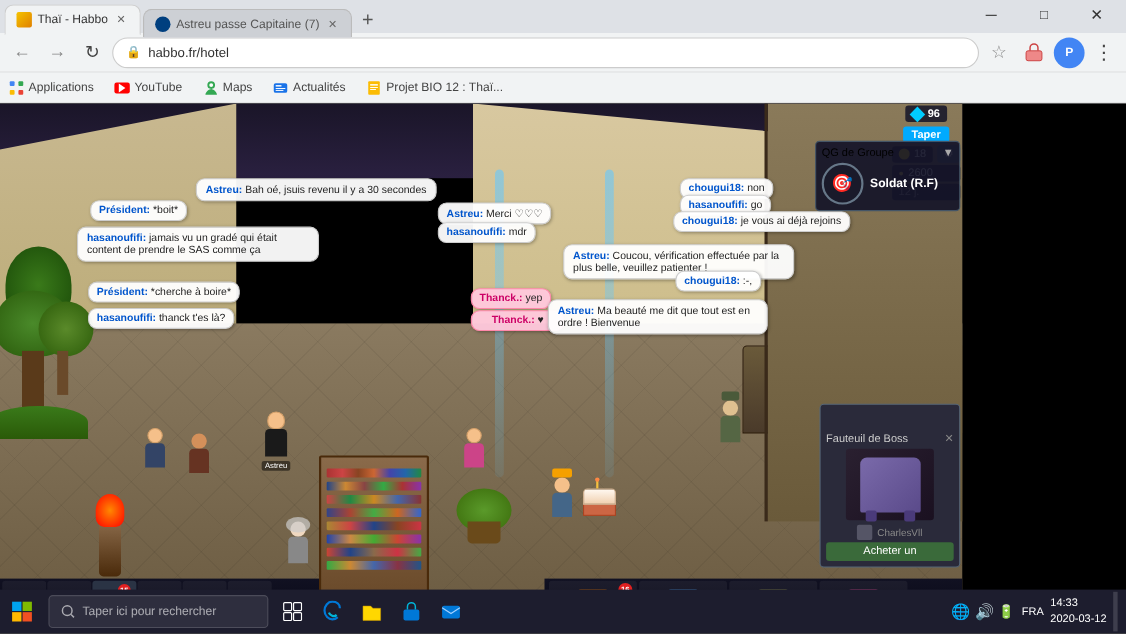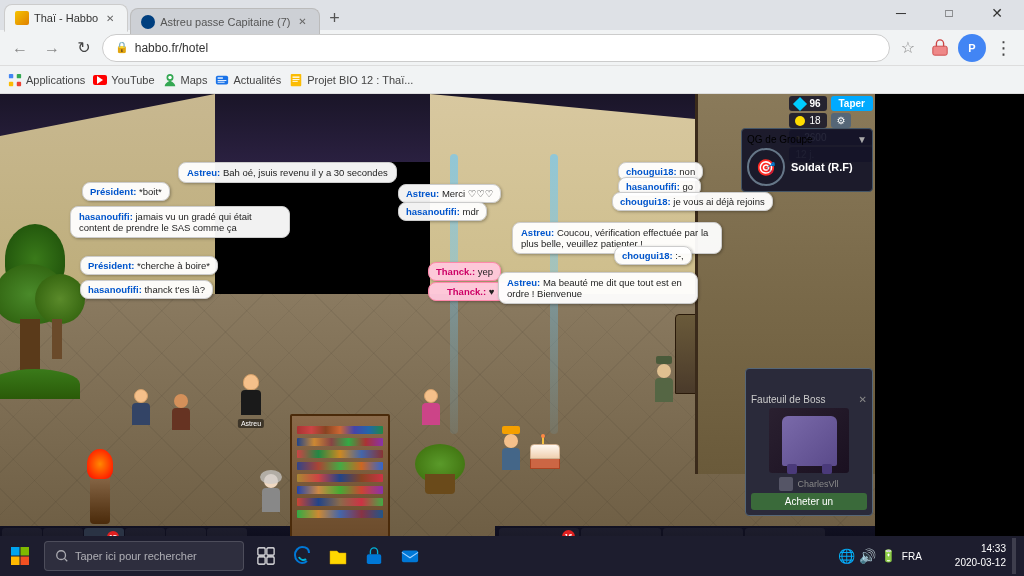--- a/index.html
+++ b/index.html
@@ -48,21 +48,21 @@
     <div style="width:28px; height:28px; display:flex; align-items:center; justify-content:center; cursor:pointer;">
       <svg viewBox="0 0 20 20" width="18" height="18">
           <rect x="2" y="8" width="16" height="10" rx="2" fill="#e88" stroke="#c44" stroke-width="1"></rect>
           <path d="M6 8V5a4 4 0 018 0v3" fill="none" stroke="#c44" stroke-width="1.5"></path>
         </svg>
     </div>
     <div style="width:28px; height:28px; display:flex; align-items:center; justify-content:center; cursor:pointer; background:#4285f4; border-radius:50%; color:#fff; font-size:11px; font-weight:bold;">P</div>
     <div style="width:28px; height:28px; display:flex; align-items:center; justify-content:center; font-size:18px; color:#444; cursor:pointer; letter-spacing:1px;">⋮</div>
   </div>
 
-  <div style="display:flex; align-items:center; height:28px; background:#f1f3f4; padding:0 8px; gap:8px; border-bottom:1px solid #ddd; font-size:11px;">
+  <div style="display:flex; align-items:center; height:28px; background:#f1f3f4; padding:0 8px; gap:19px; border-bottom:1px solid #ddd; font-size:11px;">
     <div style="display:flex; align-items:center; gap:4px; color:#444; cursor:pointer;">
       <svg viewBox="0 0 16 16" width="14" height="14">
           <rect x="1" y="1" width="5" height="5" fill="#4285f4" rx="1"></rect>
           <rect x="10" y="1" width="5" height="5" fill="#34a853" rx="1"></rect>
           <rect x="1" y="10" width="5" height="5" fill="#fbbc04" rx="1"></rect>
           <rect x="10" y="10" width="5" height="5" fill="#ea4335" rx="1"></rect>
         </svg>
       <span>Applications</span>
     </div>
     <div style="display:flex; align-items:center; gap:4px; color:#444; cursor:pointer;">
@@ -255,21 +255,21 @@
 
       <div style="position:absolute; top:188px; left:428px; background:rgba(255,200,220,0.95); border:1px solid #ff88aa; border-radius:8px; padding:3px 18px; font-size:9.5px; color:#222; box-shadow:1px 1px 3px rgba(0,0,0,0.3);">
         <span style="font-weight:bold; color:#cc0066;">Thanck.:</span> ♥
       </div>
 
       <div style="position:absolute; top:178px; left:498px; background:rgba(255,255,255,0.95); border:1px solid #ccc; border-radius:8px; padding:4px 8px; font-size:9.5px; color:#222; max-width:200px; box-shadow:1px 1px 3px rgba(0,0,0,0.3);">
         <span style="font-weight:bold; color:#0055cc;">Astreu:</span> Ma beauté me dit que tout est en ordre ! Bienvenue
       </div>
 
       <div style="position:absolute; top:2px; right:2px; display:flex; flex-direction:column; gap:2px;">
-        <div style="display:flex; gap:4px; align-items:center;">
+        <div style="display:flex; gap:4px; align-items:center;flex-direction:column;">
           <div style="background:rgba(20,20,40,0.85); border-radius:3px; padding:2px 6px; display:flex; align-items:center; gap:4px;">
             <div style="width:10px; height:10px; background:#00ccff; transform:rotate(45deg);"></div>
             <span style="font-size:10px; color:#fff; font-weight:bold;">96</span>
           </div>
           <div style="background:#00aaff; color:#fff; font-size:10px; padding:2px 8px; border-radius:3px; cursor:pointer; font-weight:bold;">Taper</div>
         </div>
         <div style="display:flex; gap:4px; align-items:center;">
           <div style="background:rgba(20,20,40,0.85); border-radius:3px; padding:2px 6px; display:flex; align-items:center; gap:4px;">
             <div style="width:10px; height:10px; background:#ffdd00; border-radius:50%;"></div>
             <span style="font-size:10px; color:#fff;">18</span>
@@ -426,21 +426,21 @@
     <div style="margin-left:auto; display:flex; align-items:center; gap:6px; padding-right:8px;">
 
       <div style="display:flex; align-items:center; gap:4px;">
         <div style="color:#fff; font-size:14px; cursor:pointer;">🌐</div>
         <div style="color:#fff; font-size:14px; cursor:pointer;">🔊</div>
         <div style="color:#fff; font-size:12px; cursor:pointer;">🔋</div>
       </div>
 
       <div style="font-size:10px; color:#fff;">FRA</div>
 
-      <div style="font-size:10px; color:#fff; text-align:right; line-height:1.4;margin-left:27px;">
+      <div style="font-size:10px; color:#fff; line-height:1.4;">
         <div>14:33</div>
         <div>2020-03-12</div>
       </div>
 
       <div style="width:4px; height:36px; background:rgba(255,255,255,0.15); cursor:pointer;"></div>
     </div>
   </div>
 
 </div>
 

